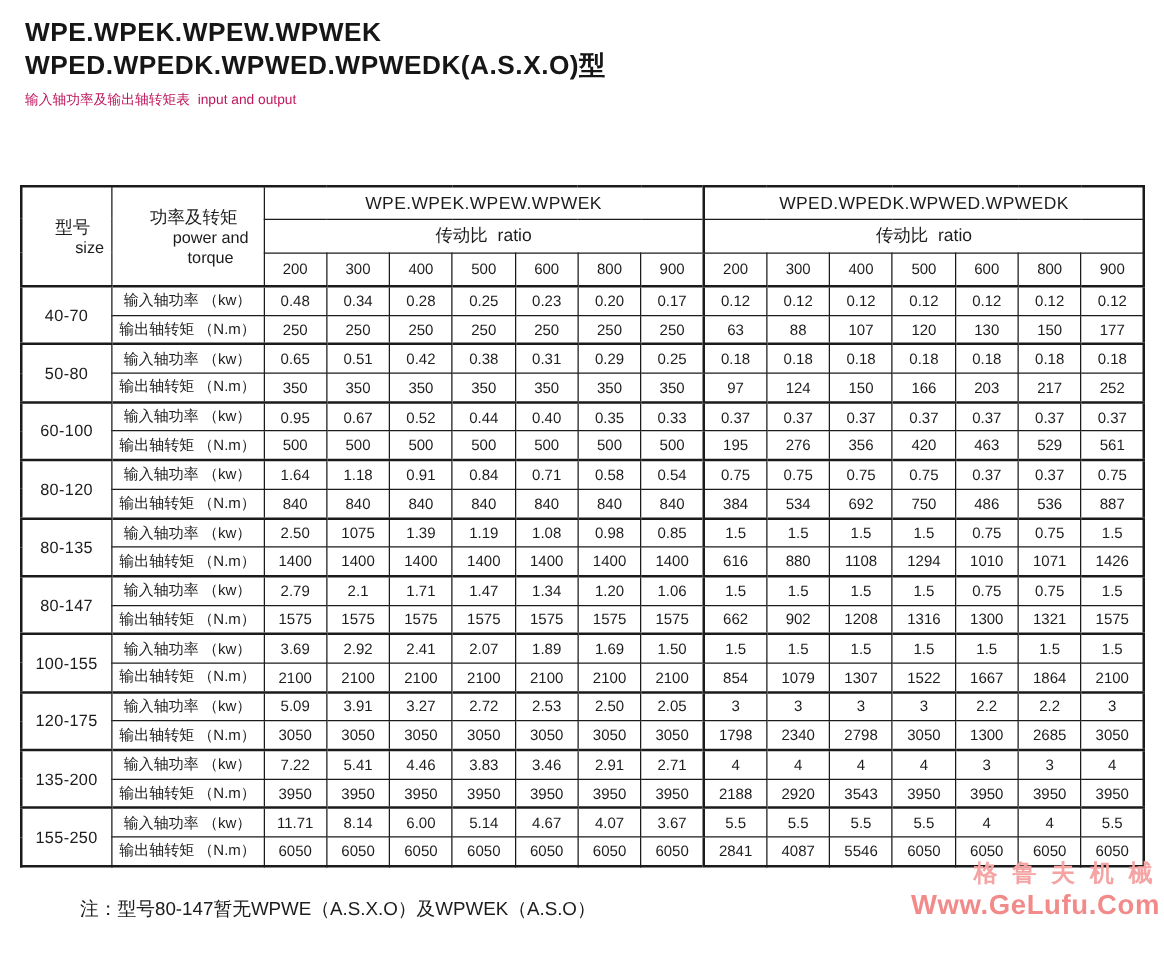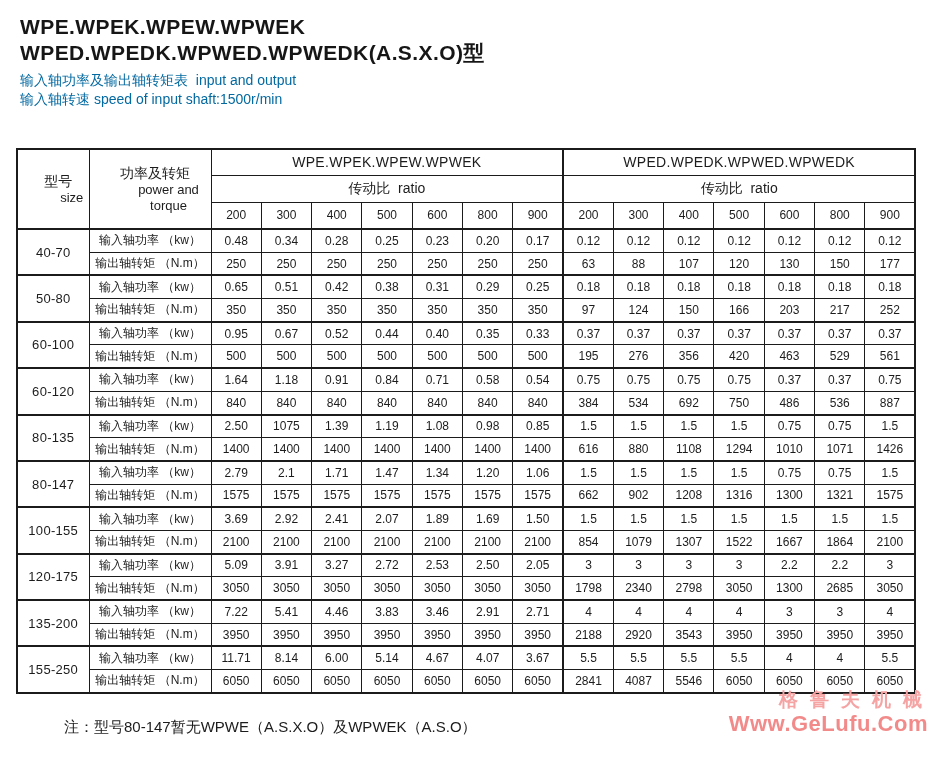--- a/index.html
+++ b/index.html
@@ -5,21 +5,21 @@
   html,body{margin:0;padding:0;}
   body{
     width:931px;height:762px;position:relative;background:#ffffff;
     font-family:"Liberation Sans","DejaVu Sans",sans-serif;color:#1c1c1c;
     overflow:hidden;
   }
   .pre{white-space:pre;}
   
   .page-header{position:absolute;left:20px;top:14px;}
   .title-line{font-size:21px;font-weight:bold;line-height:26px;letter-spacing:.4px;color:#161616;}
-  .subtitle-line{font-size:14px;line-height:19px;color:#0369a1;}
+  .subtitle-line{font-size:11px;line-height:19px;color:#be185d;}
   .subtitle-block{margin-top:5px;}
   
   table.spec{
     position:absolute;left:16px;top:148px;width:899px;
     border-collapse:collapse;table-layout:fixed;background:#fff;
     border:2px solid #1b1b1b;
   }
   col.c-size{width:72px;}
   col.c-label{width:122px;}
   col.c-val{width:50.3px;}
@@ -49,21 +49,20 @@
   .wm-url{font-size:22px;font-weight:bold;letter-spacing:.5px;display:block;margin-top:4px;}
 </style>
 </head>
 <body>
 
 <div class="page-header">
   <div class="title-line">WPE.WPEK.WPEW.WPWEK</div>
   <div class="title-line">WPED.WPEDK.WPWED.WPWEDK(A.S.X.O)型</div>
   <div class="subtitle-block">
     <div class="subtitle-line pre">输入轴功率及输出轴转矩表  input and output</div>
-    <div class="subtitle-line">输入轴转速 speed of input shaft:1500r/min</div>
   </div>
 </div>
 
 <table class="spec">
   <colgroup>
     <col class="c-size">
       <col class="c-label">
     <col class="c-val">
       <col class="c-val">
       <col class="c-val">
@@ -213,21 +212,21 @@
         <td class="val">500</td>
         <td class="val v-thick">195</td>
         <td class="val">276</td>
         <td class="val">356</td>
         <td class="val">420</td>
         <td class="val">463</td>
         <td class="val">529</td>
         <td class="val">561</td>
       </tr>
       <tr class="g-top">
-        <th rowspan="2" class="size-cell">60-120</th>
+        <th rowspan="2" class="size-cell">80-120</th>
         <td class="label-cell">输入轴功率 （kw）</td>
         <td class="val">1.64</td>
         <td class="val">1.18</td>
         <td class="val">0.91</td>
         <td class="val">0.84</td>
         <td class="val">0.71</td>
         <td class="val">0.58</td>
         <td class="val">0.54</td>
         <td class="val v-thick">0.75</td>
         <td class="val">0.75</td>

